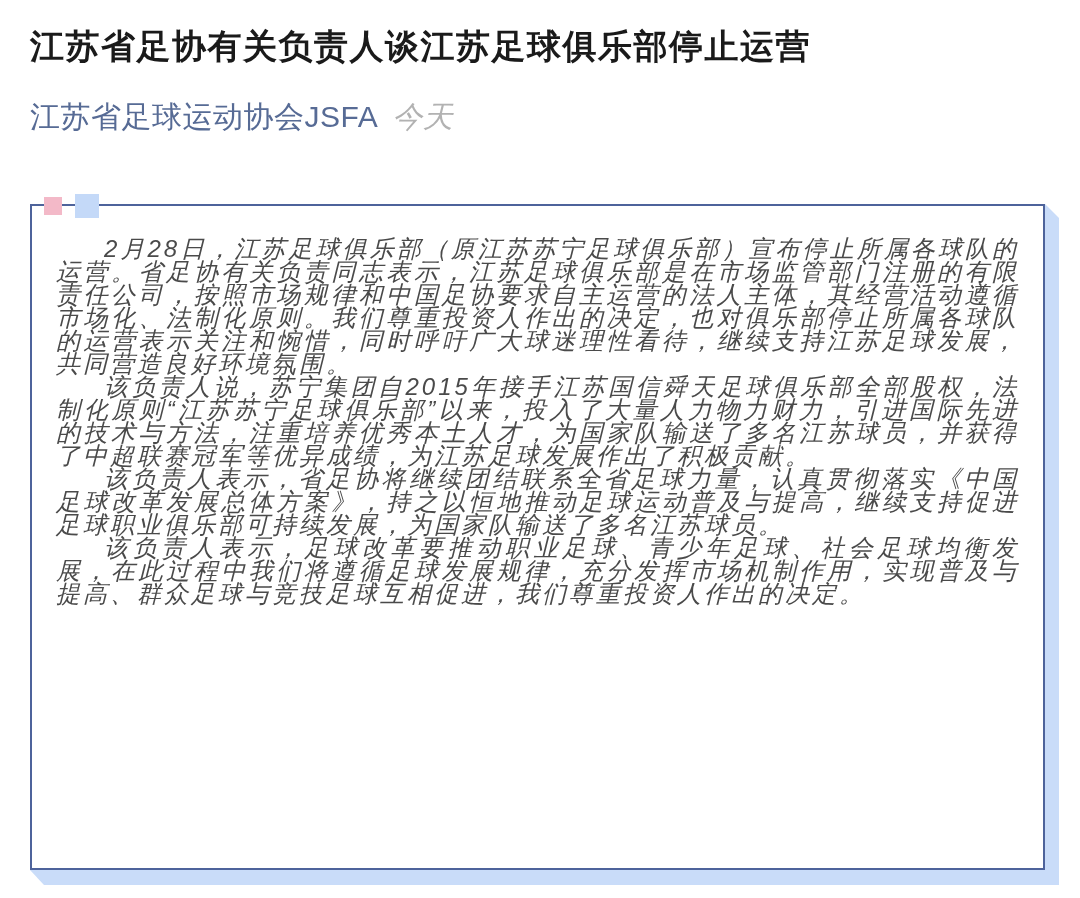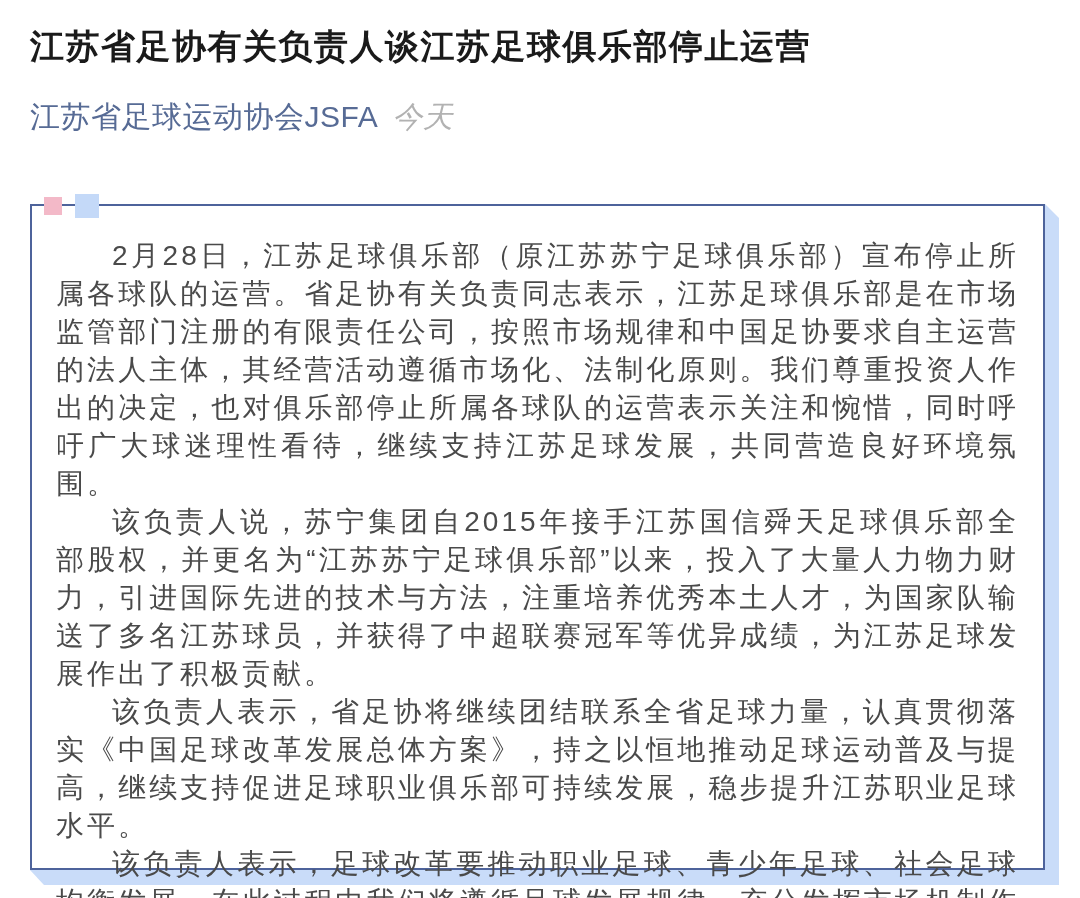--- a/index.html
+++ b/index.html
@@ -88,27 +88,28 @@
     background: var(--square-pink);
   }
   .decor-square.blue {
     left: 43px;
     top: -12px;
     width: 24px;
     height: 24px;
     background: var(--square-blue);
   }
   .article-body .para {
-    font-size: 28px;
-    line-height: 38px;
+    font-size: 24px;
+    line-height: 23px;
     letter-spacing: 3px;
     color: var(--body-text);
     text-align: justify;
     text-indent: 2em;
     margin: 0;
+    font-style: italic;
   }
 </style>
 </head>
 <body>
 
 <div class="page">
   <div class="article-header">
     <h1 class="page-title">江苏省足协有关负责人谈江苏足球俱乐部停止运营</h1>
     <div class="byline">
       <span class="account-link">江苏省足球运动协会JSFA</span>
@@ -116,19 +117,19 @@
     </div>
   </div>
 
   <div class="card-wrap">
     <div class="card-shadow"></div>
     <div class="article-card">
       <span class="decor-square pink"></span>
       <span class="decor-square blue"></span>
       <div class="article-body">
           <p class="para">2月28日，江苏足球俱乐部（原江苏苏宁足球俱乐部）宣布停止所属各球队的运营。省足协有关负责同志表示，江苏足球俱乐部是在市场监管部门注册的有限责任公司，按照市场规律和中国足协要求自主运营的法人主体，其经营活动遵循市场化、法制化原则。我们尊重投资人作出的决定，也对俱乐部停止所属各球队的运营表示关注和惋惜，同时呼吁广大球迷理性看待，继续支持江苏足球发展，共同营造良好环境氛围。</p>
-          <p class="para">该负责人说，苏宁集团自2015年接手江苏国信舜天足球俱乐部全部股权，并更名为“江苏苏宁足球俱乐部”以来，投入了大量人力物力财力，引进国际先进的技术与方法，注重培养优秀本土人才，为国家队输送了多名江苏球员，并获得了中超联赛冠军等优异成绩，为江苏足球发展作出了积极贡献。</p>
-          <p class="para">该负责人表示，省足协将继续团结联系全省足球力量，认真贯彻落实《中国足球改革发展总体方案》，持之以恒地推动足球运动普及与提高，继续支持促进足球职业俱乐部可持续发展，稳步提升江苏职业足球水平。</p>
+          <p class="para">该负责人说，苏宁集团自2015年接手江苏国信舜天足球俱乐部全部股权，法制化原则“江苏苏宁足球俱乐部”以来，投入了大量人力物力财力，引进国际先进的技术与方法，注重培养优秀本土人才，为国家队输送了多名江苏球员，并获得了中超联赛冠军等优异成绩，为江苏足球发展作出了积极贡献。</p>
+          <p class="para">该负责人表示，省足协将继续团结联系全省足球力量，认真贯彻落实《中国足球改革发展总体方案》，持之以恒地推动足球运动普及与提高，继续支持促进足球职业俱乐部可持续发展，为国家队输送了多名江苏球员。</p>
           <p class="para">该负责人表示，足球改革要推动职业足球、青少年足球、社会足球均衡发展，在此过程中我们将遵循足球发展规律，充分发挥市场机制作用，实现普及与提高、群众足球与竞技足球互相促进，我们尊重投资人作出的决定。</p>
         </div>
     </div>
   </div>
 </div>
 
 </body></html>

